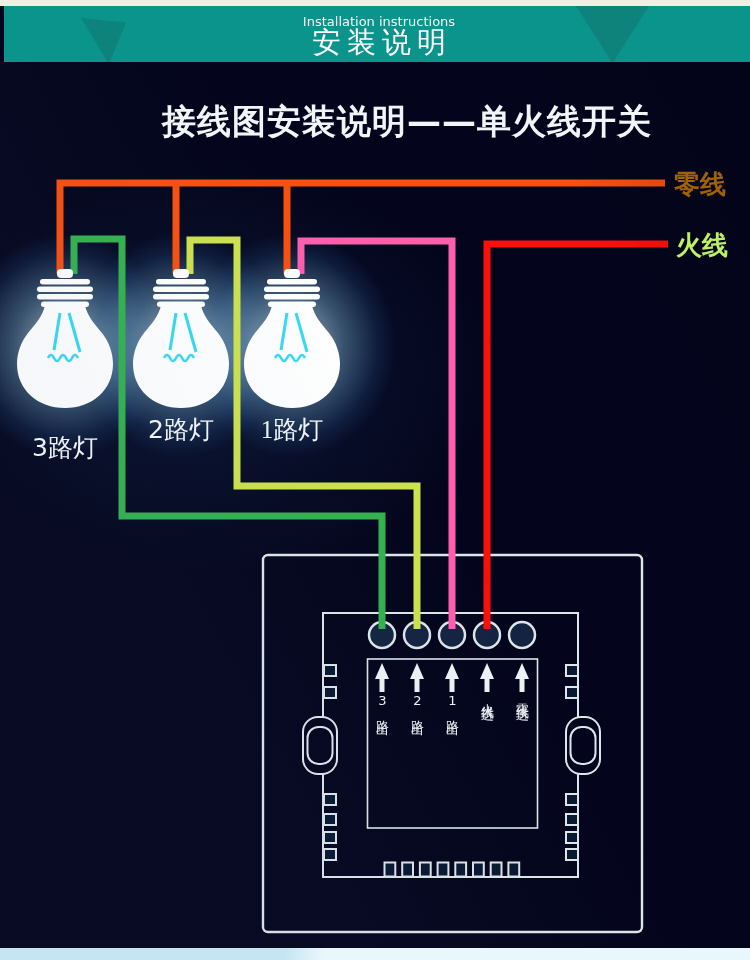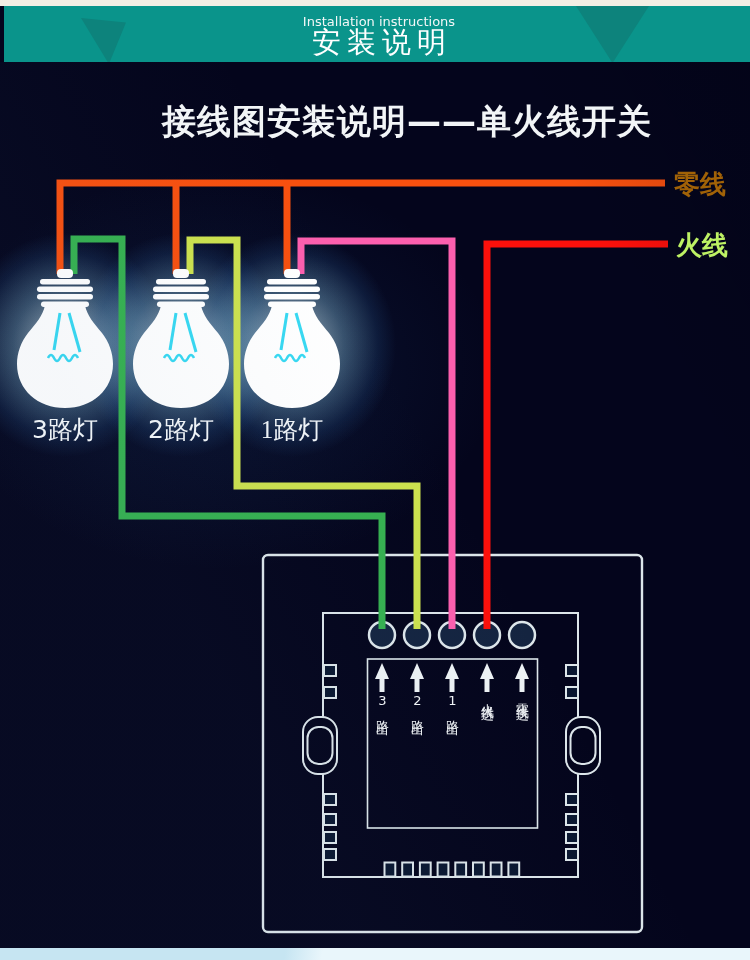--- a/index.html
+++ b/index.html
@@ -182,21 +182,21 @@
       </g>
     </svg>
 
   <div class="sheen"></div>
 
   <div class="diagram-title">接线图安装说明——单火线开关</div>
 
   <div class="wire-tag neutral">零线</div>
   <div class="wire-tag live">火线</div>
 
-  <div class="bulb-label" id="bulb-label-0" style="left: 10px;">3路灯</div>
+  <div class="bulb-label" id="bulb-label-0" style="left: 10px; margin-top: 18px;">3路灯</div>
   <div class="bulb-label" id="bulb-label-1" style="left: 126px;">2路灯</div>
   <div class="bulb-label" id="bulb-label-2" style="left: 237px; font-family: Liberation Serif, serif;">1路灯</div>
 
   <div class="terminal-label" id="term-label-0" style="left: 372px;">3路出</div>
   <div class="terminal-label" id="term-label-1" style="left: 407px;">2路出</div>
   <div class="terminal-label" id="term-label-2" style="left: 442px;">1路出</div>
   <div class="terminal-label" id="term-label-3" style="left: 477px;">火线进</div>
   <div class="terminal-label" id="term-label-4" style="left: 512px;">零线进</div>
 
   <div class="bottom-strip"></div>

